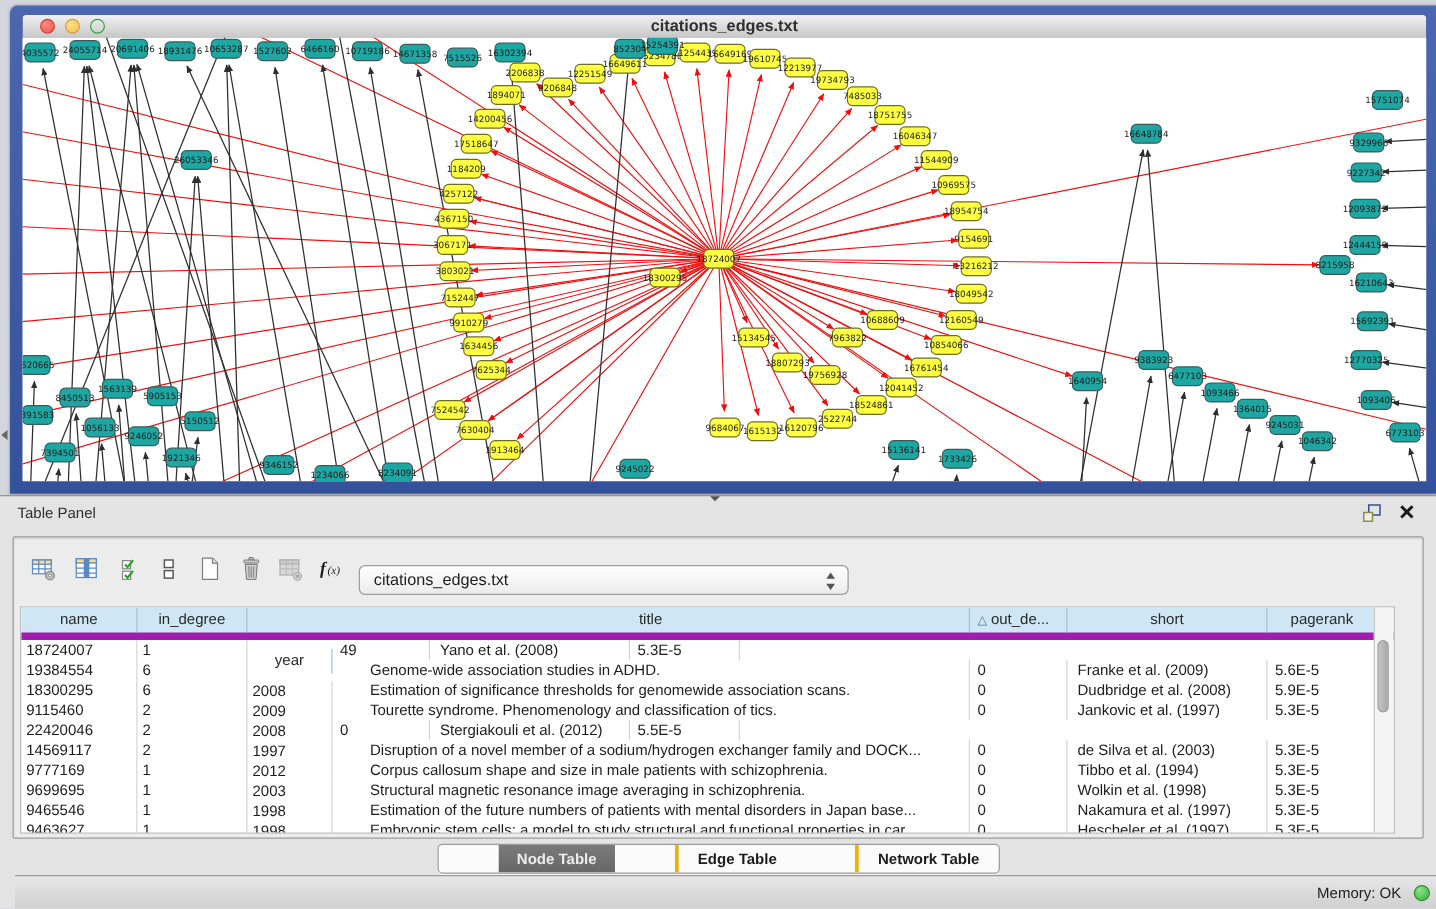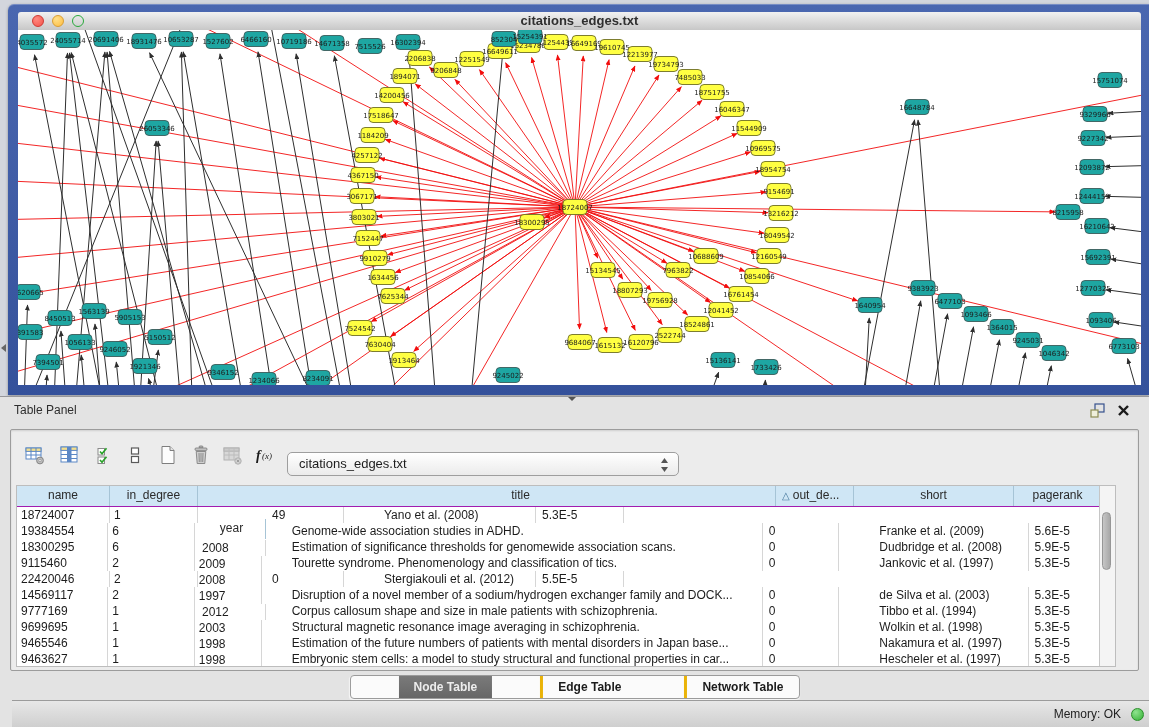--- a/index.html
+++ b/index.html
@@ -39,21 +39,21 @@
   .node-y{fill:#ffff42;stroke:#6e6e22;stroke-width:0.9;}
   .node-t{fill:#1ea6a2;stroke:#3a5b5a;stroke-width:0.9;}
   .nlabel{font-family:"DejaVu Sans",sans-serif;font-size:7px;fill:#1c1c1c;text-anchor:middle;}
   #left-grip{position:absolute;left:1px;top:344px;width:0;height:0;
     border-top:4px solid transparent;border-bottom:4px solid transparent;border-right:5px solid #666;}
   
   #tablepanel{
     position:absolute;left:0;top:396px;width:1149px;height:331px;
     background:#e3e3e3;border-top:1px solid #97979b;box-sizing:border-box;
   }
-  #panel-titlebar{position:relative;height:26px;}
+  #panel-titlebar{position:relative;height:26px;text-align:center;}
   #panel-title{position:absolute;left:14px;top:0;line-height:26px;font-size:12px;color:#2e2e2e;}
   #float-btn{position:absolute;right:42px;top:6px;width:18px;height:16px;cursor:default;}
   #close-btn{position:absolute;right:16px;top:6px;width:16px;height:16px;}
   #divider-grip{position:absolute;left:568px;top:0px;width:0;height:0;
     border-left:4px solid transparent;border-right:4px solid transparent;border-top:4px solid #555;}
   #inner{
     position:absolute;left:10px;top:32px;width:1129px;height:242px;
     background:#ececec;border:1px solid #9c9c9c;border-radius:2px;
     box-shadow:inset 0 1px 2px rgba(0,0,0,.12);box-sizing:border-box;
   }
@@ -65,37 +65,37 @@
     background:linear-gradient(180deg,#ffffff,#ebebeb);
     border:1px solid #9e9e9e;border-radius:5px;
     font-size:13px;color:#1d1d1d;line-height:22px;padding-left:11px;
   }
   #dropdown .arrows{position:absolute;right:9px;top:3px;width:9px;height:18px;}
   
   #tablewrap{
     position:absolute;left:5px;top:55px;right:22px;bottom:3px;
     background:#ffffff;border:1px solid #bdbdbd;box-sizing:border-box;overflow:hidden;
   }
-  #thead{display:flex;height:20px;background:#cfe6f5;border-bottom:1px solid #a21caf;}
+  #thead{display:flex;height:20px;background:#cfe6f5;border-bottom:6px solid #a21caf;}
   .hcell{box-sizing:border-box;height:20px;line-height:19px;font-size:12px;color:#2a2a2a;
     text-align:center;border-right:1px solid #a6c4d6;overflow:hidden;white-space:nowrap;}
   .hcell.sorted{text-align:left;padding-left:6px;}
   .sort-tri{color:#46789d;font-size:10px;margin-right:3px;}
   .trow{display:flex;height:16px;}
   .tcell{box-sizing:border-box;height:16px;line-height:16px;font-size:12px;color:#1c1c1c;
     border-right:1px solid #d6d6d6;overflow:hidden;white-space:nowrap;}
   .col-name{width:93px;padding-left:4px;}
   .col-in_degree{width:88px;padding-left:4px;}
   .col-year{width:68px;padding-left:4px;margin-top:33px;}
   .col-title{width:510px;}
   .tcell.col-title{padding-left:30px;}
   .col-out_degree{width:78px;padding-left:5px;}
   .tcell.col-out_degree{padding-left:6px;}
   .col-short{width:160px;}
-  .tcell.col-short{padding-left:8px;margin-left:32px;}
+  .tcell.col-short{padding-left:8px;}
   .col-pagerank{width:88px;}
   .tcell.col-pagerank{padding-left:6px;}
   .hcell.col-name,.hcell.col-in_degree,.hcell.col-year{padding-left:0;}
   #vscroll{position:absolute;right:0;top:0;bottom:0;width:15px;background:#f4f4f4;border-left:1px solid #c6c6c6;}
   #vthumb{position:absolute;left:2px;top:26px;width:9px;height:58px;border-radius:6px;
     background:linear-gradient(90deg,#c6c6c6,#a8a8a8);border:1px solid #969696;box-sizing:border-box;}
   
   #tabs{
     position:absolute;left:50%;top:278px;transform:translateX(-50%);
     display:flex;height:22px;border:1px solid #9b9b9b;border-radius:4px;overflow:hidden;

